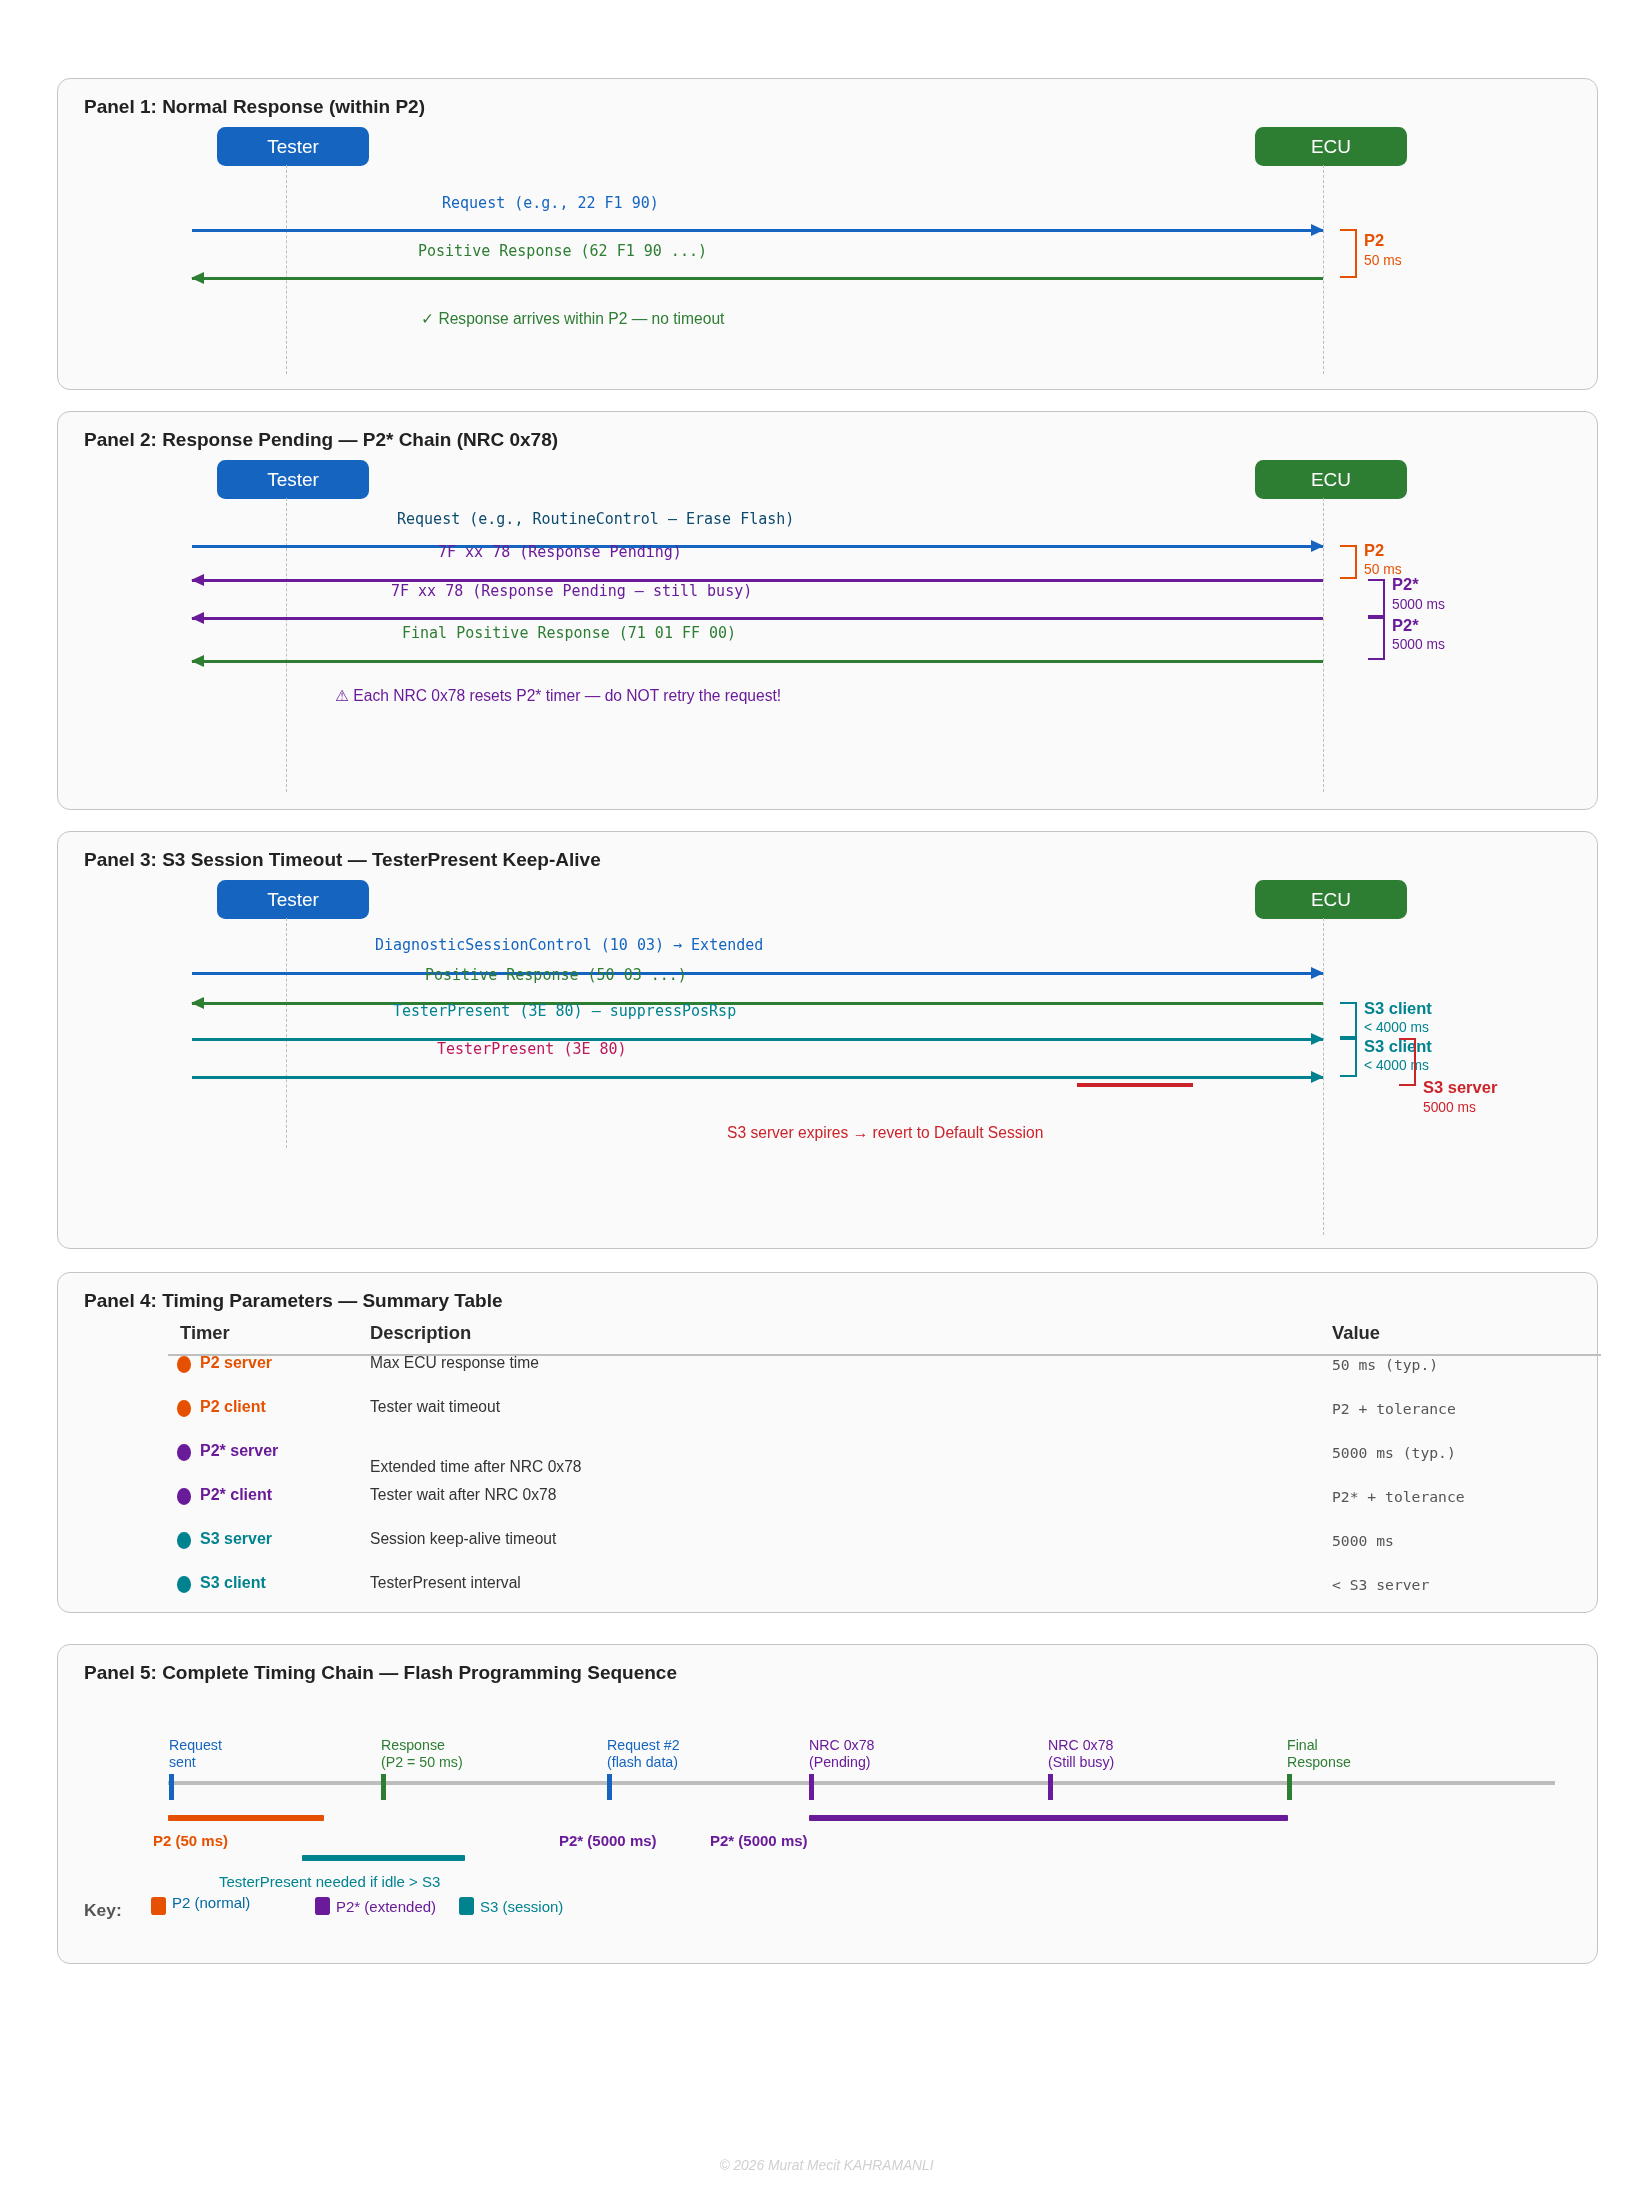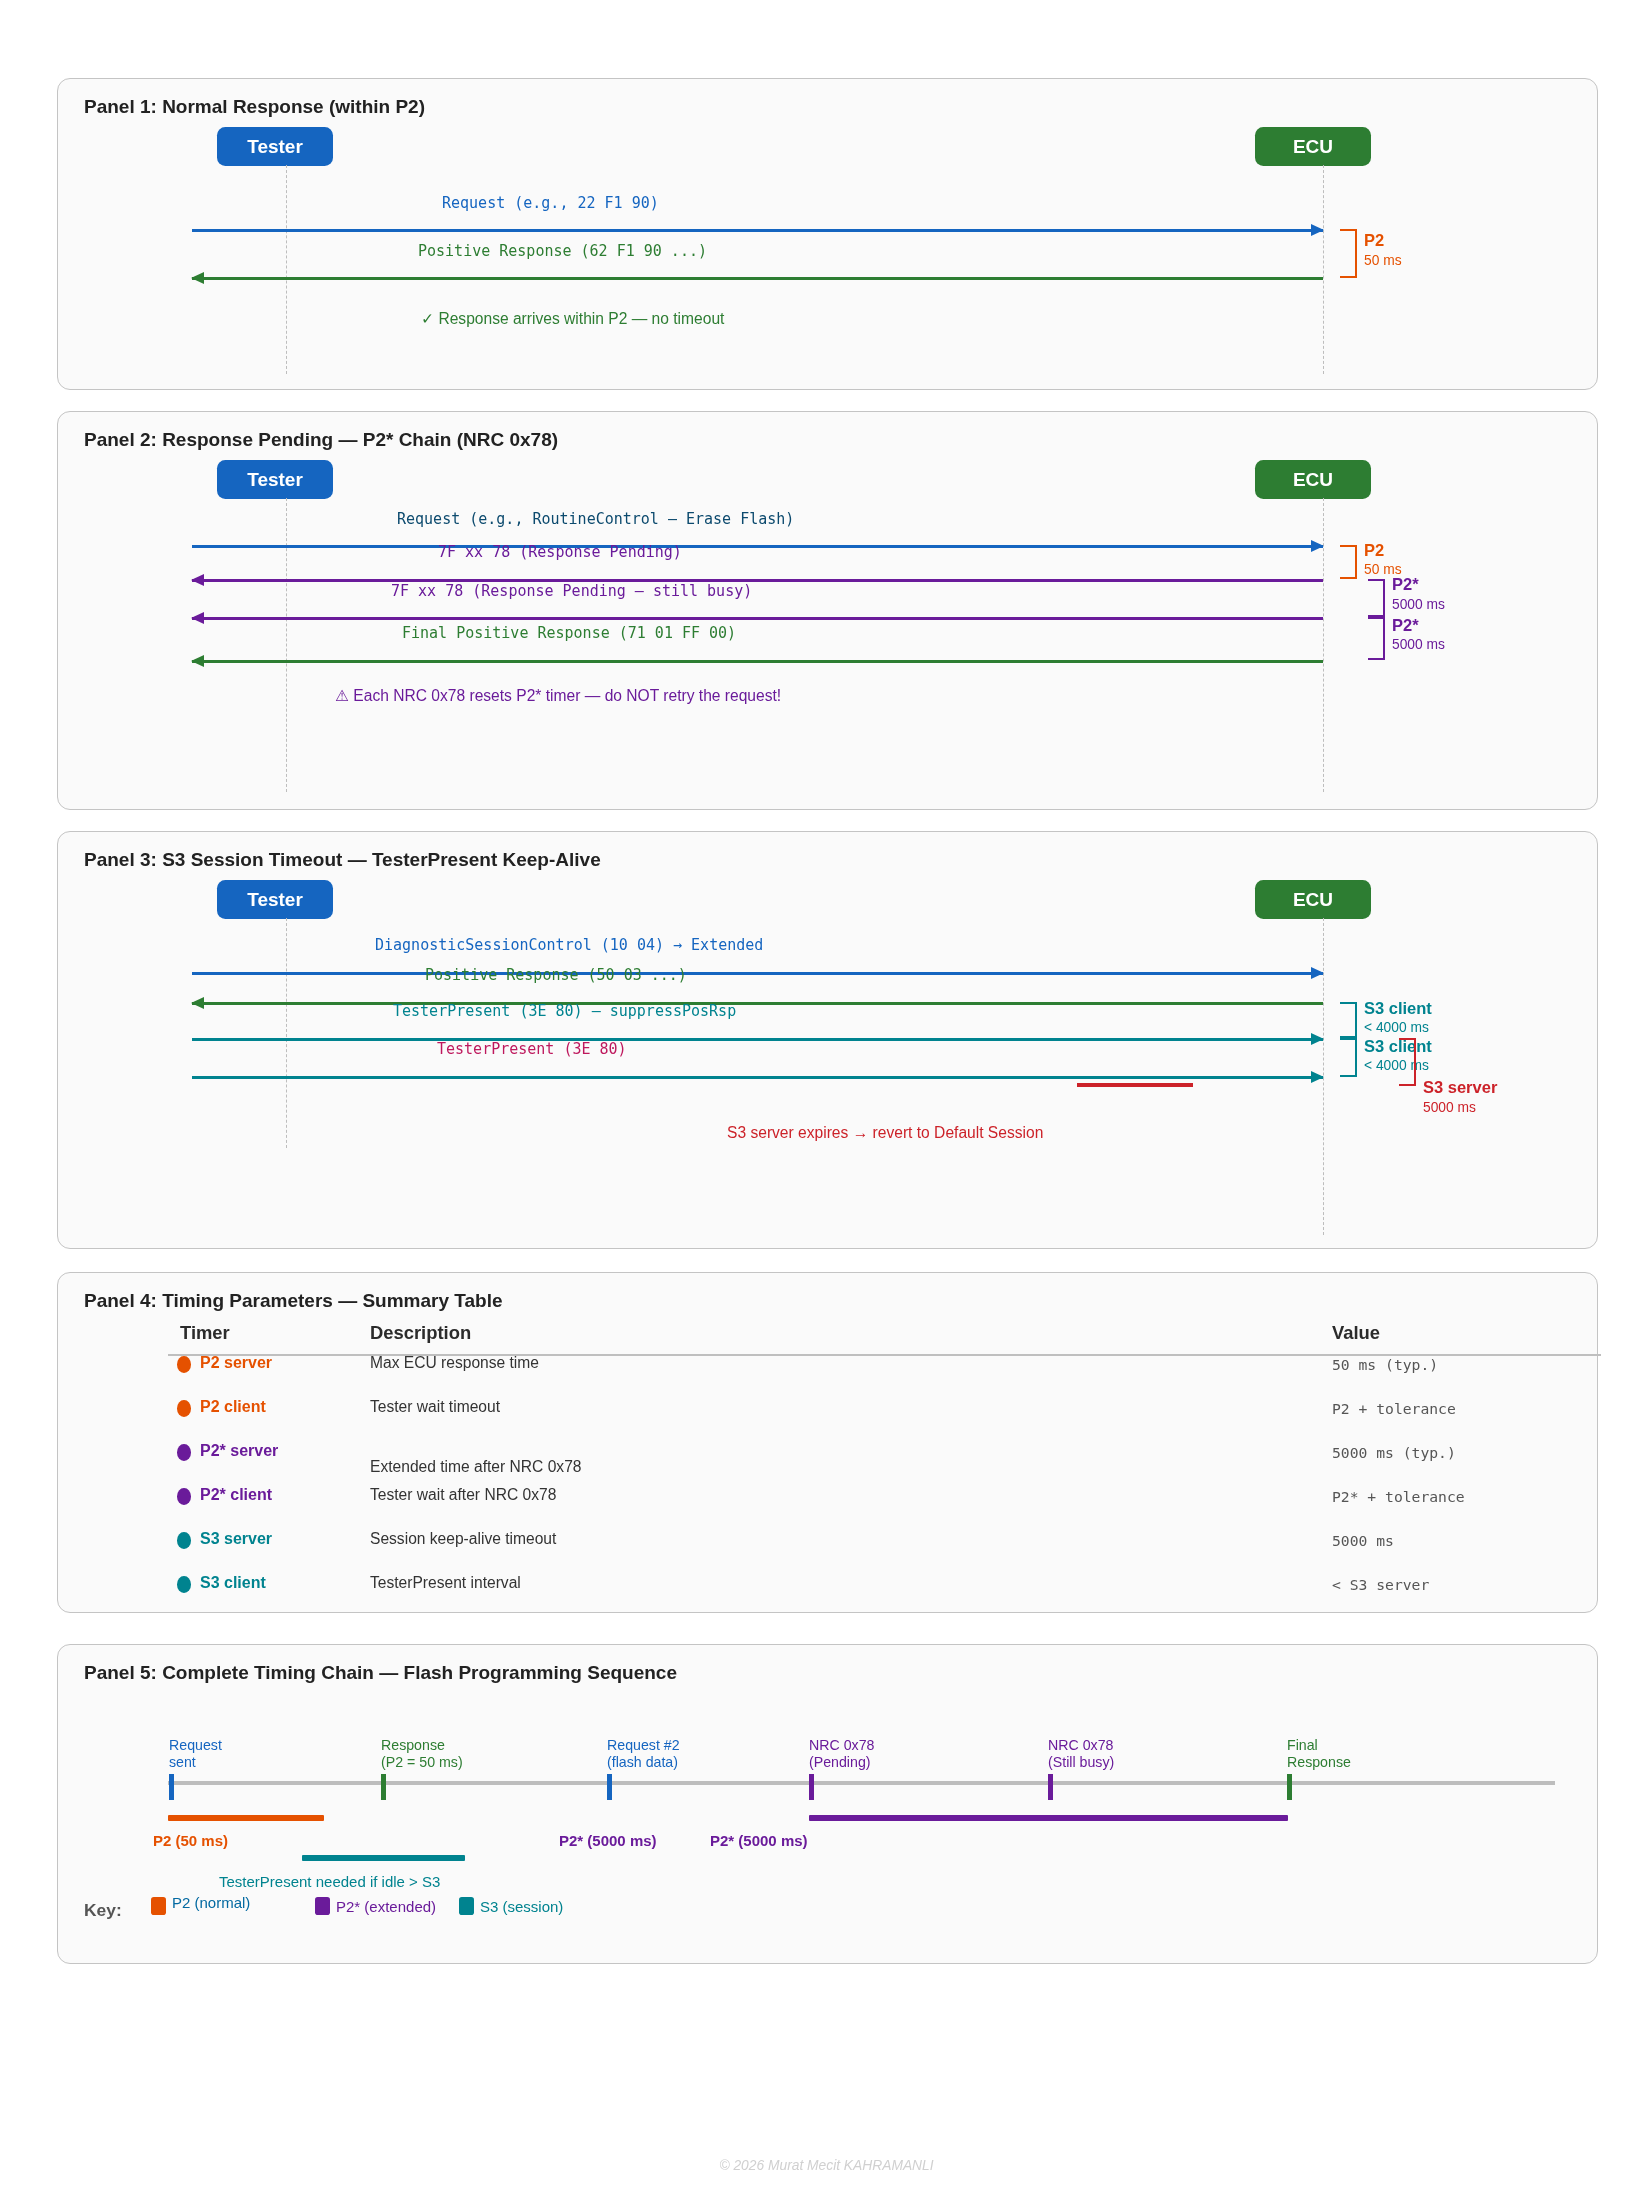--- a/index.html
+++ b/index.html
@@ -22,22 +22,22 @@
     background:#fafafa;border:1.8px solid #c4c4c4;border-radius:13px;
     box-sizing:border-box;
   }
   .panel-title{
     position:absolute;left:26px;top:16.5px;
     font-size:19px;font-weight:bold;color:#222222;white-space:nowrap;
   }
 
   
   .actor{
-    position:absolute;width:116px;height:39px;border-radius:8.3px;
-    color:#ffffff;font-size:19px;font-weight:bold;
+    position:absolute;width:152px;height:39px;border-radius:8.3px;
+    color:#ffffff;font-size:19px;font-weight:normal;
     display:flex;align-items:center;justify-content:center;
   }
   .actor.tester{background:#1565c0;}
   .actor.ecu{background:#2d7d32;}
 
   .lifeline{
     position:absolute;width:0;border-left:1.8px dashed #bdbdbd;
   }
 
   
@@ -185,21 +185,21 @@
     <div class="actor tester" style="left:159px;top:48px;">
         <span>Tester</span>
       </div>
     <div class="actor ecu" style="left:1197px;top:48px;">
         <span>ECU</span>
       </div>
 
     <div class="lifeline" style="left:228px;top:86px;height:230px;"></div>
     <div class="lifeline" style="left:1265px;top:86px;height:317px;"></div>
 
-    <div class="msg-label" style="left:317px;top:104px;color:#1565c0;">DiagnosticSessionControl (10 04) → Extended</div>
+    <div class="msg-label" style="left:317px;top:104px;color:#1565c0;">DiagnosticSessionControl (10 03) → Extended</div>
     <div class="arrow right" style="left:134px;top:140px;width:1131px;">
       <div class="shaft" style="background:#1565c0;"></div>
       <div class="head" style="border-left-color:#1565c0;"></div>
     </div>
 
     <div class="msg-label" style="left:367px;top:134px;color:#2d7d32;">Positive Response (50 03 ...)</div>
     <div class="arrow left" style="left:134px;top:170px;width:1131px;">
       <div class="shaft" style="background:#2d7d32;"></div>
       <div class="head" style="border-right-color:#2d7d32;"></div>
     </div>

